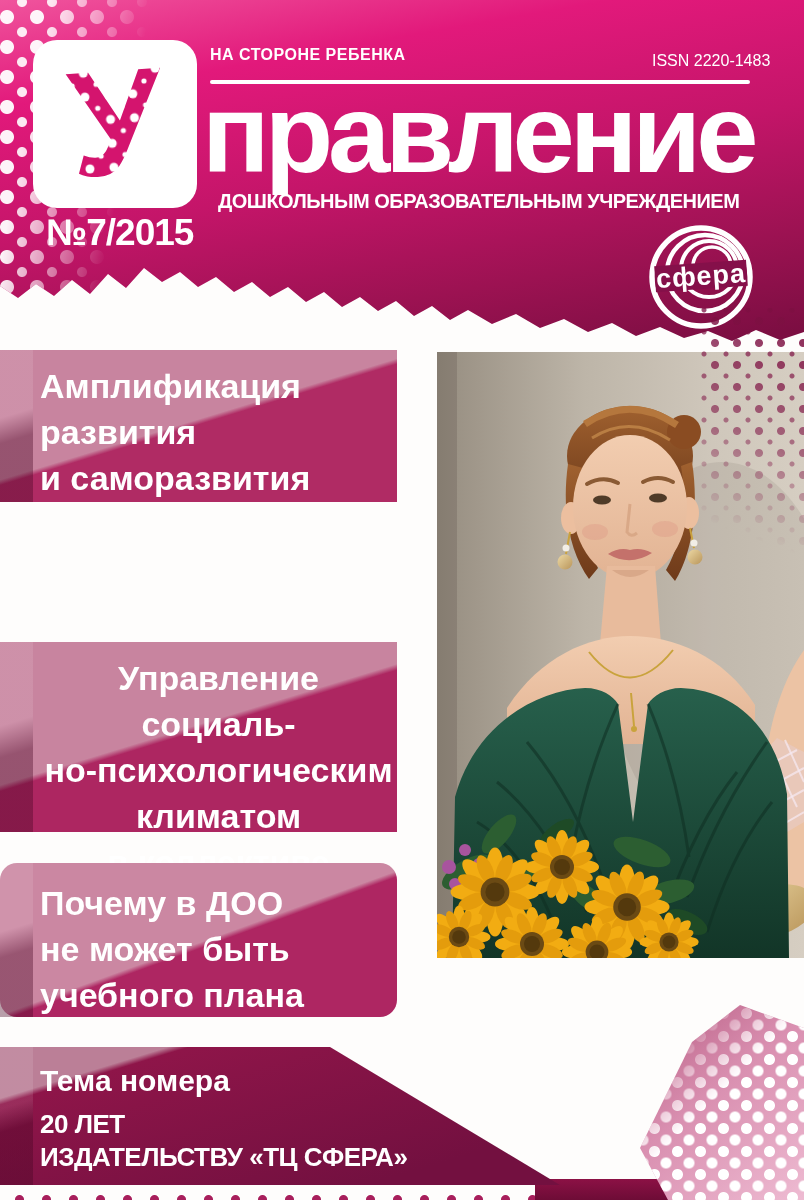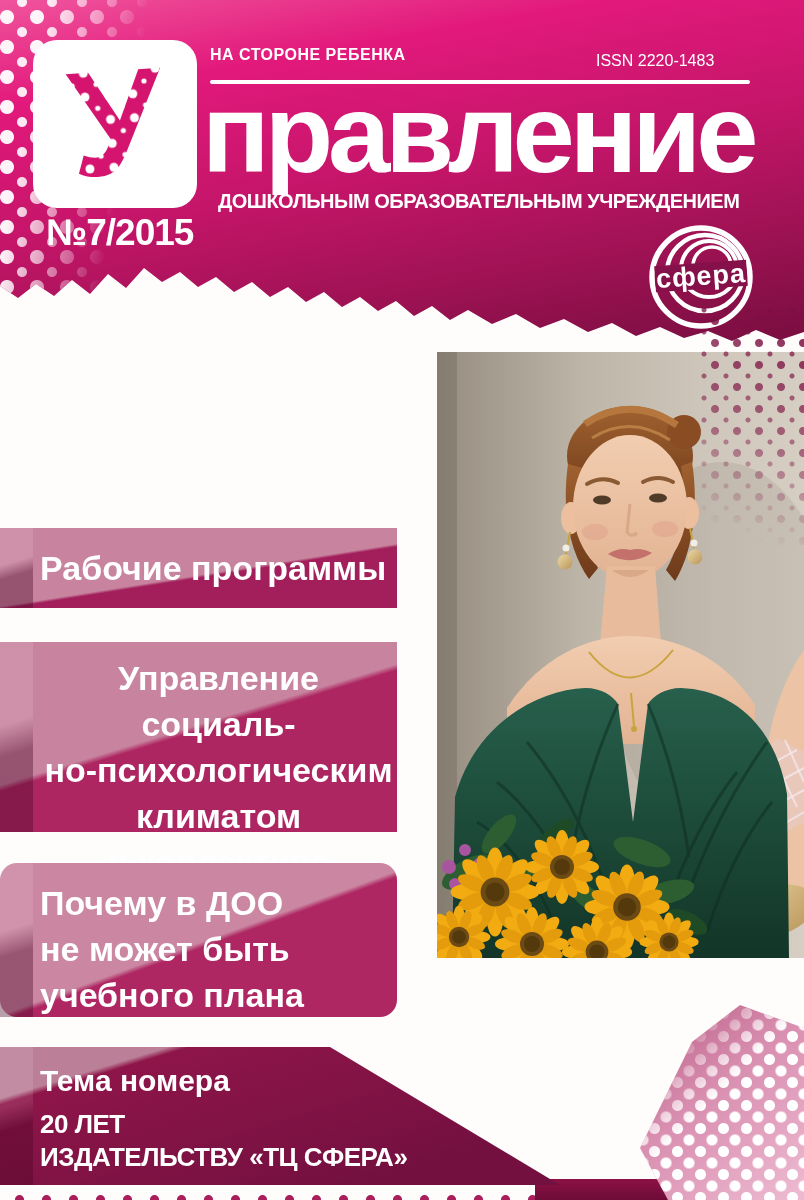--- a/index.html
+++ b/index.html
@@ -18,21 +18,21 @@
       126px 288px,108px 274px,90px 294px,72px 280px,54px 296px,36px 284px,18px 298px,0 286px);}
   .halftone{position:absolute;left:0;top:0;width:150px;height:345px;
     background-image:radial-gradient(circle,rgba(255,255,255,.95) 6.5px,transparent 7.5px),
                      radial-gradient(circle,rgba(255,255,255,.9) 4.5px,transparent 5.5px);
     background-size:30px 30px,30px 30px;background-position:-8px 2px,7px 17px;
     -webkit-mask:linear-gradient(100deg,#000 22%,rgba(0,0,0,.55) 45%,transparent 72%);
     mask:linear-gradient(100deg,#000 22%,rgba(0,0,0,.55) 45%,transparent 72%);}
   .logo-box{position:absolute;left:33px;top:40px;width:164px;height:168px;background:#fff;border-radius:24px;}
   .logo-box svg{position:absolute;left:0;top:0;}
   .kicker{position:absolute;left:210px;top:46px;color:#fff;font-size:16px;font-weight:bold;letter-spacing:.5px;}
-  .issn{position:absolute;left:596px;top:52px;color:#fff;font-size:16px;}
+  .issn{position:absolute;left:652px;top:52px;color:#fff;font-size:16px;}
   .rule{position:absolute;left:210px;top:80px;width:540px;height:4px;background:#fff;border-radius:2px;}
   .title-rest{position:absolute;left:202px;top:78px;color:#fff;font-size:112px;font-weight:bold;
     letter-spacing:-5px;line-height:1;}
   .subtitle{position:absolute;left:218px;top:190px;color:#fff;font-size:20px;font-weight:bold;letter-spacing:-.5px;}
   .issue{position:absolute;left:46px;top:212px;color:#fff;font-size:37px;font-weight:bold;letter-spacing:-1px;}
   .sfera{position:absolute;left:648px;top:224px;width:106px;height:106px;}
 
   
   .corner-dots{position:absolute;left:700px;top:308px;width:104px;height:266px;z-index:11;
     background-image:radial-gradient(circle,rgba(125,16,66,.85) 3.5px,transparent 4.5px),
@@ -121,23 +121,23 @@
       <circle cx="57" cy="49" r="38" fill="none" stroke="#ffffff" stroke-width="4.5"></circle>
       <circle cx="61" cy="45" r="28" fill="none" stroke="#ffffff" stroke-width="4"></circle>
       <circle cx="64" cy="42" r="19" fill="none" stroke="#ffffff" stroke-width="3.5"></circle>
       <rect x="7" y="39" width="92" height="26" fill="#85104a" transform="rotate(-4 53 52)"></rect>
       <text x="53" y="61" text-anchor="middle" font-family="Liberation Sans, sans-serif" font-size="27" font-weight="bold" fill="#ffffff" letter-spacing="1" transform="rotate(-4 53 52)">сфера</text>
     </svg>
   </div>
 
   <div class="corner-dots"></div>
 
-  <div class="bar bar2">
-    <span class="ml">Рабочие программы</span>
-  </div>
+  <div class="bar bar1 ml">Амплификация
+развития
+и саморазвития</div>
   <div class="bar bar3 ml">Управление социаль-
 но-психологическим
 климатом
 в коллективе</div>
   <div class="bar bar4 ml">Почему в ДОО
 не может быть
 учебного плана</div>
 
   <div class="bar bar5">
     <div class="theme-label">Тема номера</div>

